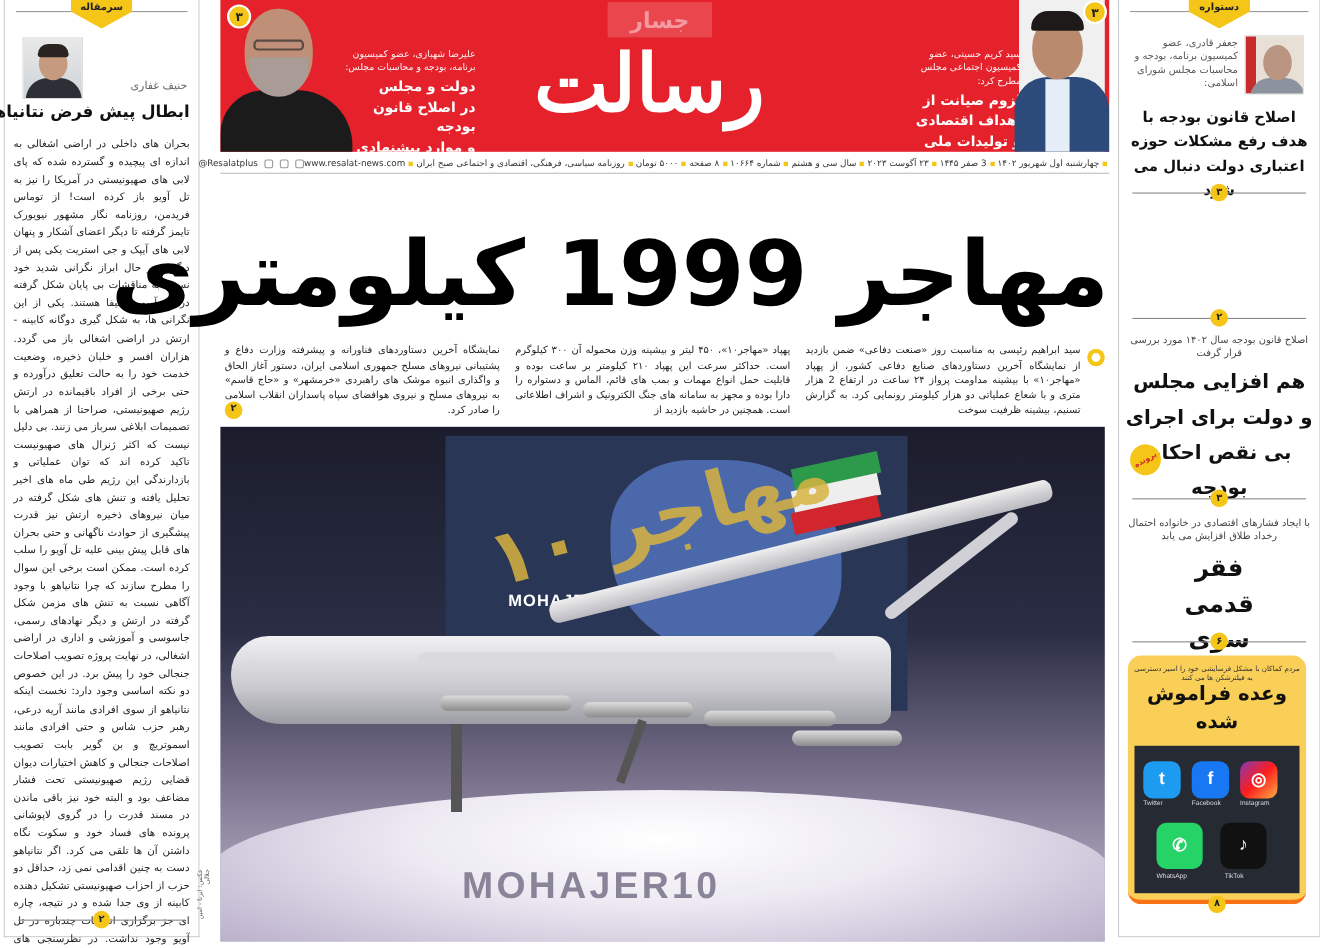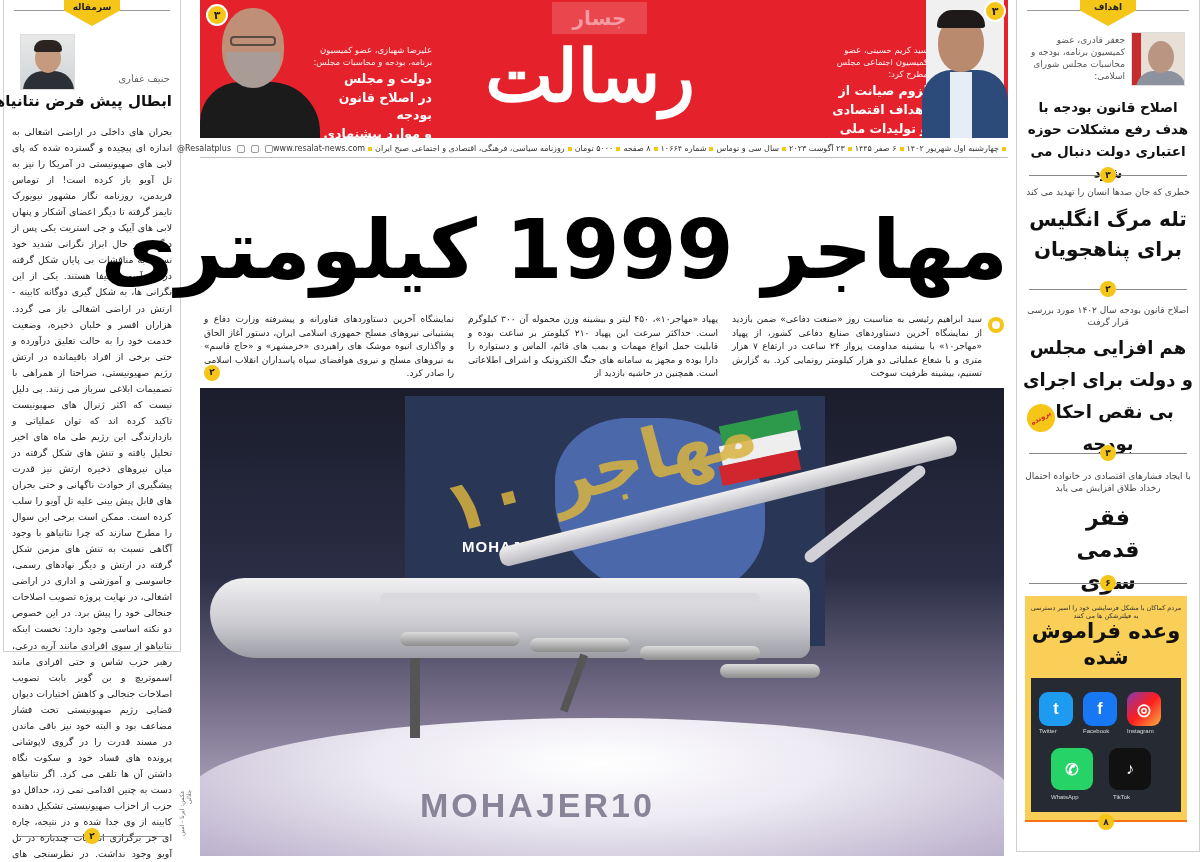--- a/index.html
+++ b/index.html
@@ -7,21 +7,21 @@
     width: 1200px; height: 862px; overflow: hidden;
     background: #ffffff;
     font-family: "DejaVu Sans", sans-serif;
     direction: rtl;
     position: relative;
   }
   .page { position: absolute; inset: 0; }
 
   
   .col-left {
-    position: absolute; left: 3px; top: 0; width: 178px; height: 652px;
+    position: absolute; left: 3px; top: 0; width: 178px; height: 852px;
     border: 1px solid #cfcfcf; border-top: none;
     padding: 0 6px;
   }
   .section-tab {
     position: absolute; top: 0; left: 50%; transform: translateX(-50%);
     width: 56px; height: 26px;
     background: #f5c518;
     clip-path: polygon(0 0, 100% 0, 100% 40%, 50% 100%, 0 40%);
     display: flex; justify-content: center; padding-top: 2px;
   }
@@ -167,24 +167,24 @@
   .brief-block { position: absolute; left: 6px; right: 6px; text-align: center; }
   .brief-kicker { font-size: 9px; color: #444; line-height: 12px; }
   .brief-headline { font-weight: bold; color: #111; }
   .dossier-badge {
     position: absolute; top: 404px; left: 10px; width: 28px; height: 28px; border-radius: 50%;
     background: #f5c518; display: flex; align-items: center; justify-content: center;
     transform: rotate(-30deg); font-size: 7px; font-weight: bold; color: #d0262e;
   }
   .promo {
     position: absolute; top: 596px; left: 8px; right: 12px; height: 226px;
-    background: #f9cf58; border-bottom: 2px solid #f97316;
+    background: #f9cf58; border-bottom: 4px solid #f97316; border-radius: 12px;
   }
   .promo-kicker { position:absolute; top: 8px; left: 4px; right: 4px; font-size: 6.5px; color:#333; text-align:center; }
-  .promo-title { position:absolute; top: 22px; left: 4px; right: 4px; text-align:center; font-size: 21px; font-weight: 900; line-height: 26px; color: #111; }
+  .promo-title { position:absolute; top: 22px; left: 4px; right: 4px; text-align:center; font-size: 18px; font-weight: 900; line-height: 26px; color: #111; }
   .promo-photo {
     position: absolute; top: 82px; left: 6px; right: 6px; height: 134px;
     background: #262a33; overflow: hidden;
   }
   .app-icon { position: absolute; width: 34px; height: 34px; border-radius: 9px; display:flex; align-items:center; justify-content:center; color:#fff; font-size:16px; font-weight:bold; font-family:"Liberation Sans", sans-serif; }
   .app-label { position:absolute; font-size:6px; color:#ddd; font-family:"Liberation Sans", sans-serif; direction:ltr; }
 </style>
 </head>
 <body>
 
@@ -240,25 +240,25 @@
         <div class="hair"></div>
     </div>
     <div class="mh-badge" style="right:2px; top:0px;">۳</div>
   </div>
 
   <div class="info-bar">
     <div class="info-items">
       <span class="info-sep"></span>
       <span>چهارشنبه اول شهریور ۱۴۰۲</span>
       <span class="info-sep"></span>
-      <span>۶ صفر ۱۴۴۵</span>
+      <span>3 صفر ۱۴۴۵</span>
       <span class="info-sep"></span>
       <span>۲۳ آگوست ۲۰۲۳</span>
       <span class="info-sep"></span>
-      <span>سال سی و توماس</span>
+      <span>سال سی و هشتم</span>
       <span class="info-sep"></span>
       <span>شماره ۱۰۶۶۴</span>
       <span class="info-sep"></span>
       <span>۸ صفحه</span>
       <span class="info-sep"></span>
       <span>۵۰۰۰ تومان</span>
       <span class="info-sep"></span>
       <span>روزنامه سیاسی، فرهنگی، اقتصادی و اجتماعی صبح ایران</span>
       <span class="info-sep"></span>
       <span>www.resalat-news.com</span>
@@ -269,21 +269,21 @@
       <span class="social-icon"></span>
       <span class="social-icon"></span>
     </div>
   </div>
 
   <div class="main-headline">مهاجر 1999 کیلومتری</div>
 
   <div class="lead-cols">
     <div class="lead-col first">
       <span class="bullet-icon"></span>
-      <span>سید ابراهیم رئیسی به مناسبت روز «صنعت دفاعی» ضمن بازدید از نمایشگاه آخرین دستاوردهای صنایع دفاعی کشور، از پهپاد «مهاجر۱۰» با بیشینه مداومت پرواز ۲۴ ساعت در ارتفاع ۷ هزار متری و با شعاع عملیاتی دو هزار کیلومتر رونمایی کرد. به گزارش تسنیم، بیشینه ظرفیت سوخت</span>
+      <span>سید ابراهیم رئیسی به مناسبت روز «صنعت دفاعی» ضمن بازدید از نمایشگاه آخرین دستاوردهای صنایع دفاعی کشور، از پهپاد «مهاجر۱۰» با بیشینه مداومت پرواز ۲۴ ساعت در ارتفاع 2 هزار متری و با شعاع عملیاتی دو هزار کیلومتر رونمایی کرد. به گزارش تسنیم، بیشینه ظرفیت سوخت</span>
     </div>
     <div class="lead-col">پهپاد «مهاجر۱۰»، ۴۵۰ لیتر و بیشینه وزن محموله آن ۳۰۰ کیلوگرم است. حداکثر سرعت این پهپاد ۲۱۰ کیلومتر بر ساعت بوده و قابلیت حمل انواع مهمات و بمب های قائم، الماس و دستواره را دارا بوده و مجهز به سامانه های جنگ الکترونیک و اشراف اطلاعاتی است. همچنین در حاشیه بازدید از</div>
     <div class="lead-col">
       <span>نمایشگاه آخرین دستاوردهای فناورانه و پیشرفته وزارت دفاع و پشتیبانی نیروهای مسلح جمهوری اسلامی ایران، دستور آغاز الحاق و واگذاری انبوه موشک های راهبردی «خرمشهر» و «حاج قاسم» به نیروهای مسلح و نیروی هوافضای سپاه پاسداران انقلاب اسلامی را صادر کرد.</span>
       <span class="page-ref" style="position:absolute; left:0; bottom:2px;">۲</span>
     </div>
   </div>
 
   <div class="photo">
     <div class="backdrop"></div>
@@ -304,40 +304,36 @@
     <div class="missile" style="left:440px; top:258px; width:120px;"></div>
     <div class="missile" style="left:520px; top:276px; width:100px;"></div>
     <div class="gear"></div>
       <div class="gear2"></div>
   </div>
   <div class="photo-credit">عکس: ایرنا - امین جلالی</div>
 
   <div class="col-right">
     <div class="tab-rule"></div>
     <div class="section-tab">
-      <span>اهداف</span>
+      <span>دستواره</span>
     </div>
 
     <div class="brief-photo">
       <div class="suit"></div>
         <div class="head"></div>
     </div>
     <div class="brief-speaker">جعفر قادری، عضو کمیسیون برنامه، بودجه و محاسبات مجلس شورای اسلامی:</div>
     <div class="brief-block" style="top:96px;">
       <div class="brief-headline" style="font-size:13.5px; line-height:22px;">اصلاح قانون بودجه با هدف رفع مشکلات حوزه اعتباری دولت دنبال می شود</div>
     </div>
     <div class="ref-line" style="top:175px"></div>
     <div class="ref-wrap" style="top:167px">
       <span class="page-ref">۳</span>
     </div>
 
-    <div class="brief-block" style="top:186px;">
-      <div class="brief-kicker">خطری که جان صدها انسان را تهدید می کند</div>
-      <div class="brief-headline" style="font-size:20px; line-height:30px; margin-top:6px;">تله مرگ انگلیس برای پناهجویان</div>
-    </div>
     <div class="ref-line" style="top:289px"></div>
     <div class="ref-wrap" style="top:281px">
       <span class="page-ref">۲</span>
     </div>
 
     <div class="brief-block" style="top:304px;">
       <div class="brief-kicker">اصلاح قانون بودجه سال ۱۴۰۲ مورد بررسی قرار گرفت</div>
       <div class="brief-headline" style="font-size:18px; line-height:32px; margin-top:4px; font-weight:900;">هم افزایی مجلس و دولت برای اجرای بی نقص احکام بودجه</div>
     </div>
     <div class="dossier-badge">پرونده</div>

